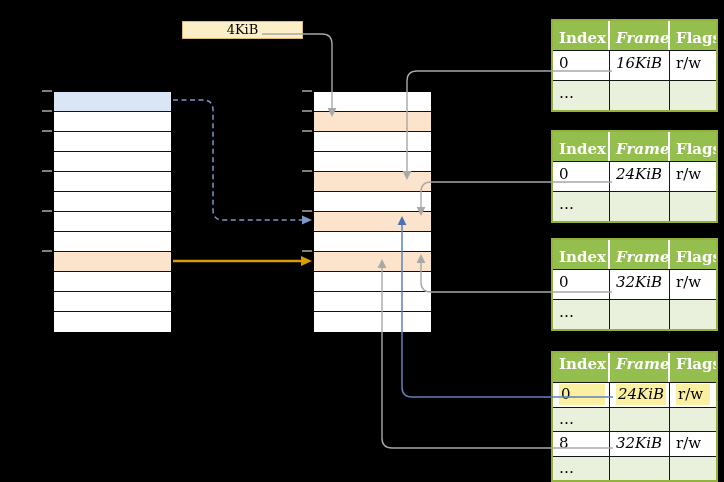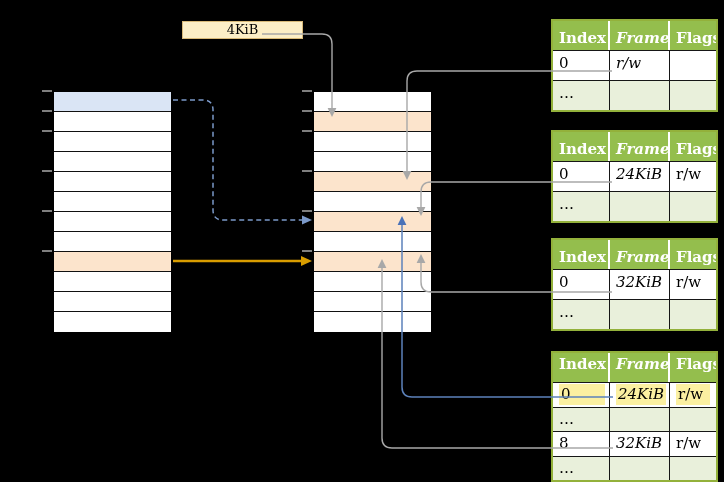--- a/index.html
+++ b/index.html
@@ -113,20 +113,21 @@
   </div>
 
   <div class="ptable" style="top:19px">
       <div class="t-header">
         <div class="t-cell">Index</div>
         <div class="t-cell">Frame</div>
         <div class="t-cell">Flags</div>
       </div>
       <div class="t-row">
         <div class="t-cell">0</div>
+        <div class="t-cell">16KiB</div>
         <div class="t-cell">r/w</div>
       </div>
       <div class="t-row shaded">
         <div class="t-cell">…</div>
         <div class="t-cell"></div>
         <div class="t-cell"></div>
       </div>
     </div>
   <div class="ptable" style="top:130px">
       <div class="t-header">

